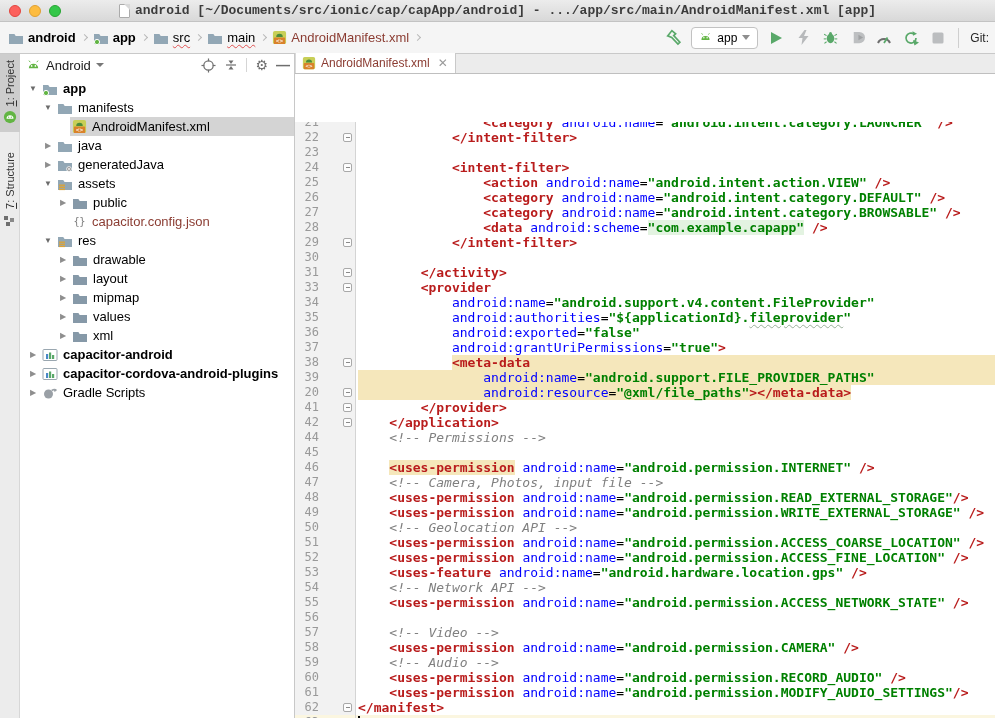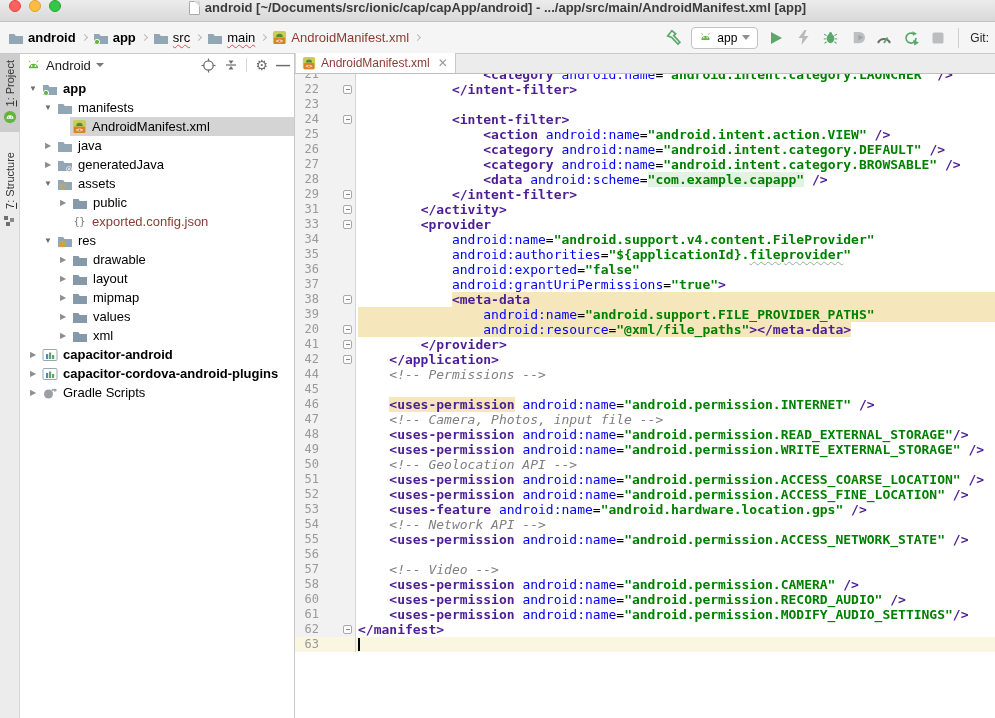--- a/index.html
+++ b/index.html
@@ -2,21 +2,21 @@
 <html><head>
 <meta charset="utf-8">
 <style>
   * { margin:0; padding:0; box-sizing:border-box; }
   html,body { width:995px; height:718px; overflow:hidden; }
   body { font-family:"Liberation Sans", sans-serif; background:#fff; color:#000; }
   .window { width:995px; height:718px; display:flex; flex-direction:column; }
 
   
   .titlebar { height:22px; flex:0 0 22px; background:linear-gradient(#ECECEC,#D8D8D8);
-    border-bottom:1px solid #C3C3C3; display:flex; align-items:flex-start; position:relative; }
+    border-bottom:1px solid #C3C3C3; display:flex; align-items:center; position:relative;font-family:Liberation Mono, monospace; }
   .traffic { display:flex; gap:8px; margin-left:9px; }
   .tl { width:12px; height:12px; border-radius:50%; }
   .tl.red{ background:#FC615D; border:1px solid #E2453F;}
   .tl.yel{ background:#FDBC40; border:1px solid #E0A032;}
   .tl.grn{ background:#34C749; border:1px solid #27A532;}
   .title-center { position:absolute; left:0; right:0; text-align:center; font-size:13px;
     font-weight:700; color:#3C3C3C; display:flex; justify-content:center; align-items:center; gap:5px;}
   .doc-icon { width:11px; height:14px; background:#fff; border:1px solid #ABABAB; border-radius:1px; position:relative; }
   .doc-icon:after{ content:""; position:absolute; right:-1px; top:-1px; border:3px solid transparent;
     border-top-color:#D8D8D8; border-right-color:#D8D8D8; }
@@ -76,31 +76,31 @@
 
   
   .editor { flex:1; display:flex; flex-direction:column; min-width:0; background:#fff; }
   .tabbar { height:20px; flex:0 0 20px; background:#ECECEC; border-bottom:1px solid #BFBFBF;
     display:flex; align-items:flex-end; }
   .tab { background:#fff; border-right:1px solid #C9C9C9; border-left:1px solid #D9D9D9;
     height:20px; display:flex; align-items:center; gap:5px; padding:0 7px 0 6px; font-size:12px; }
   .tab .tab-lbl { color:#8B3C32; }
   .tab .close { color:#9A9A9A; font-size:12px; line-height:1; margin-left:3px; }
 
-  .code-area { flex:1; overflow:hidden; position:relative; }
+  .code-area { flex:1; overflow:hidden; position:relative;margin-top:48px; }
   .lines { margin-top:-7px; }
   .cl { display:flex; height:15px; line-height:15px; font-family:"DejaVu Sans Mono", monospace; font-size:13px; }
   .lnum { flex:0 0 26px; text-align:right; color:#999; background:#F2F2F2; font-size:12px; padding-right:2px; }
   .lfold { flex:0 0 35px; background:#F2F2F2; border-right:1px solid #D4D4D4; position:relative; }
   .fold-mark { position:absolute; right:3px; top:3px; width:9px; height:9px; background:#FDFDFD;
     border:1px solid #A9A9A9; border-radius:2px; }
   .fold-mark:after { content:""; position:absolute; left:1.5px; right:1.5px; top:3px; height:1px; background:#8A8A8A; }
   .ccontent { flex:1; display:flex; white-space:pre; padding-left:2px; min-width:0; }
   .cl.cur .lnum, .cl.cur .lfold, .cl.cur .ccontent { background:#FBF6E0; }
-  .tok.t { color:#4c1d95; font-weight:700; }
+  .tok.t { color:#b91c1c; font-weight:700; }
   .tok.a { color:#0000FF; }
   .tok.v { color:#008000; font-weight:700; }
   .tok.p { color:#000; }
   .tok.c { color:#808080; font-style:italic;text-align:right; }
   .tok.hlw { background:#F5E7BB; }
   .tok.hg { background:#E3F3E1; }
   .tok.wavy { text-decoration:underline wavy #9AAE9A 1px; text-underline-offset:2px; }
   .fillw { flex:1; background:#F5E7BB; }
   .caret { display:inline-block; width:2px; height:13px; background:#000; margin-top:1px; }
 
@@ -415,21 +415,21 @@
           <div class="trow">
             <span class="indent" style="width: 36px;"></span>
             <span class="arrow"></span>
             <span class="selwrap">
               <span class="isvg">
                 <svg width="15" height="15" viewBox="0 0 16 16">
                   <text x="5" y="12" font-size="11" fill="#7F7F7F" text-anchor="middle" font-family="DejaVu Sans Mono, monospace">{</text>
                   <text x="11" y="12" font-size="11" fill="#7F7F7F" text-anchor="middle" font-family="DejaVu Sans Mono, monospace">}</text>
                 </svg>
               </span>
-              <span class="tlabel brown">exported.config.json</span>
+              <span class="tlabel brown">capacitor.config.json</span>
             </span>
           </div>
           <div class="trow">
             <span class="indent" style="width: 21px;"></span>
             <span class="arrow">▼</span>
             <span class="selwrap">
               <span class="isvg">
                 <svg width="16" height="14" viewBox="0 0 16 14">
                   <path d="M1,3 h5.2 l1.4,2 H15 v8 H1 z" fill="#92A7B5"></path>
                   <g fill="#D9A33B">
@@ -616,20 +616,25 @@
               <span class="ccontent"><span class="tok p">                </span><span class="tok t">&lt;data</span><span class="tok p"> </span><span class="tok a">android:scheme</span><span class="tok p">=</span><span class="tok v hg">"com.example.capapp"</span><span class="tok p"> </span><span class="tok t">/&gt;</span></span>
             </div>
             <div class="cl">
               <span class="lnum">29</span>
               <span class="lfold">
                 <span class="fold-mark"></span>
               </span>
               <span class="ccontent"><span class="tok p">            </span><span class="tok t">&lt;/intent-filter&gt;</span></span>
             </div>
             <div class="cl">
+              <span class="lnum">30</span>
+              <span class="lfold"></span>
+              <span class="ccontent"></span>
+            </div>
+            <div class="cl">
               <span class="lnum">31</span>
               <span class="lfold">
                 <span class="fold-mark"></span>
               </span>
               <span class="ccontent"><span class="tok p">        </span><span class="tok t">&lt;/activity&gt;</span></span>
             </div>
             <div class="cl">
               <span class="lnum">33</span>
               <span class="lfold">
                 <span class="fold-mark"></span>
@@ -756,20 +761,25 @@
             </div>
             <div class="cl">
               <span class="lnum">57</span>
               <span class="lfold"></span>
               <span class="ccontent"><span class="tok p">    </span><span class="tok c">&lt;!-- Video --&gt;</span></span>
             </div>
             <div class="cl">
               <span class="lnum">58</span>
               <span class="lfold"></span>
               <span class="ccontent"><span class="tok p">    </span><span class="tok t">&lt;uses-permission</span><span class="tok p"> </span><span class="tok a">android:name</span><span class="tok p">=</span><span class="tok v">"android.permission.CAMERA"</span><span class="tok p"> </span><span class="tok t">/&gt;</span></span>
+            </div>
+            <div class="cl">
+              <span class="lnum">59</span>
+              <span class="lfold"></span>
+              <span class="ccontent"><span class="tok p">    </span><span class="tok c">&lt;!-- Audio --&gt;</span></span>
             </div>
             <div class="cl">
               <span class="lnum">60</span>
               <span class="lfold"></span>
               <span class="ccontent"><span class="tok p">    </span><span class="tok t">&lt;uses-permission</span><span class="tok p"> </span><span class="tok a">android:name</span><span class="tok p">=</span><span class="tok v">"android.permission.RECORD_AUDIO"</span><span class="tok p"> </span><span class="tok t">/&gt;</span></span>
             </div>
             <div class="cl">
               <span class="lnum">61</span>
               <span class="lfold"></span>
               <span class="ccontent"><span class="tok p">    </span><span class="tok t">&lt;uses-permission</span><span class="tok p"> </span><span class="tok a">android:name</span><span class="tok p">=</span><span class="tok v">"android.permission.MODIFY_AUDIO_SETTINGS"</span><span class="tok t">/&gt;</span></span>

